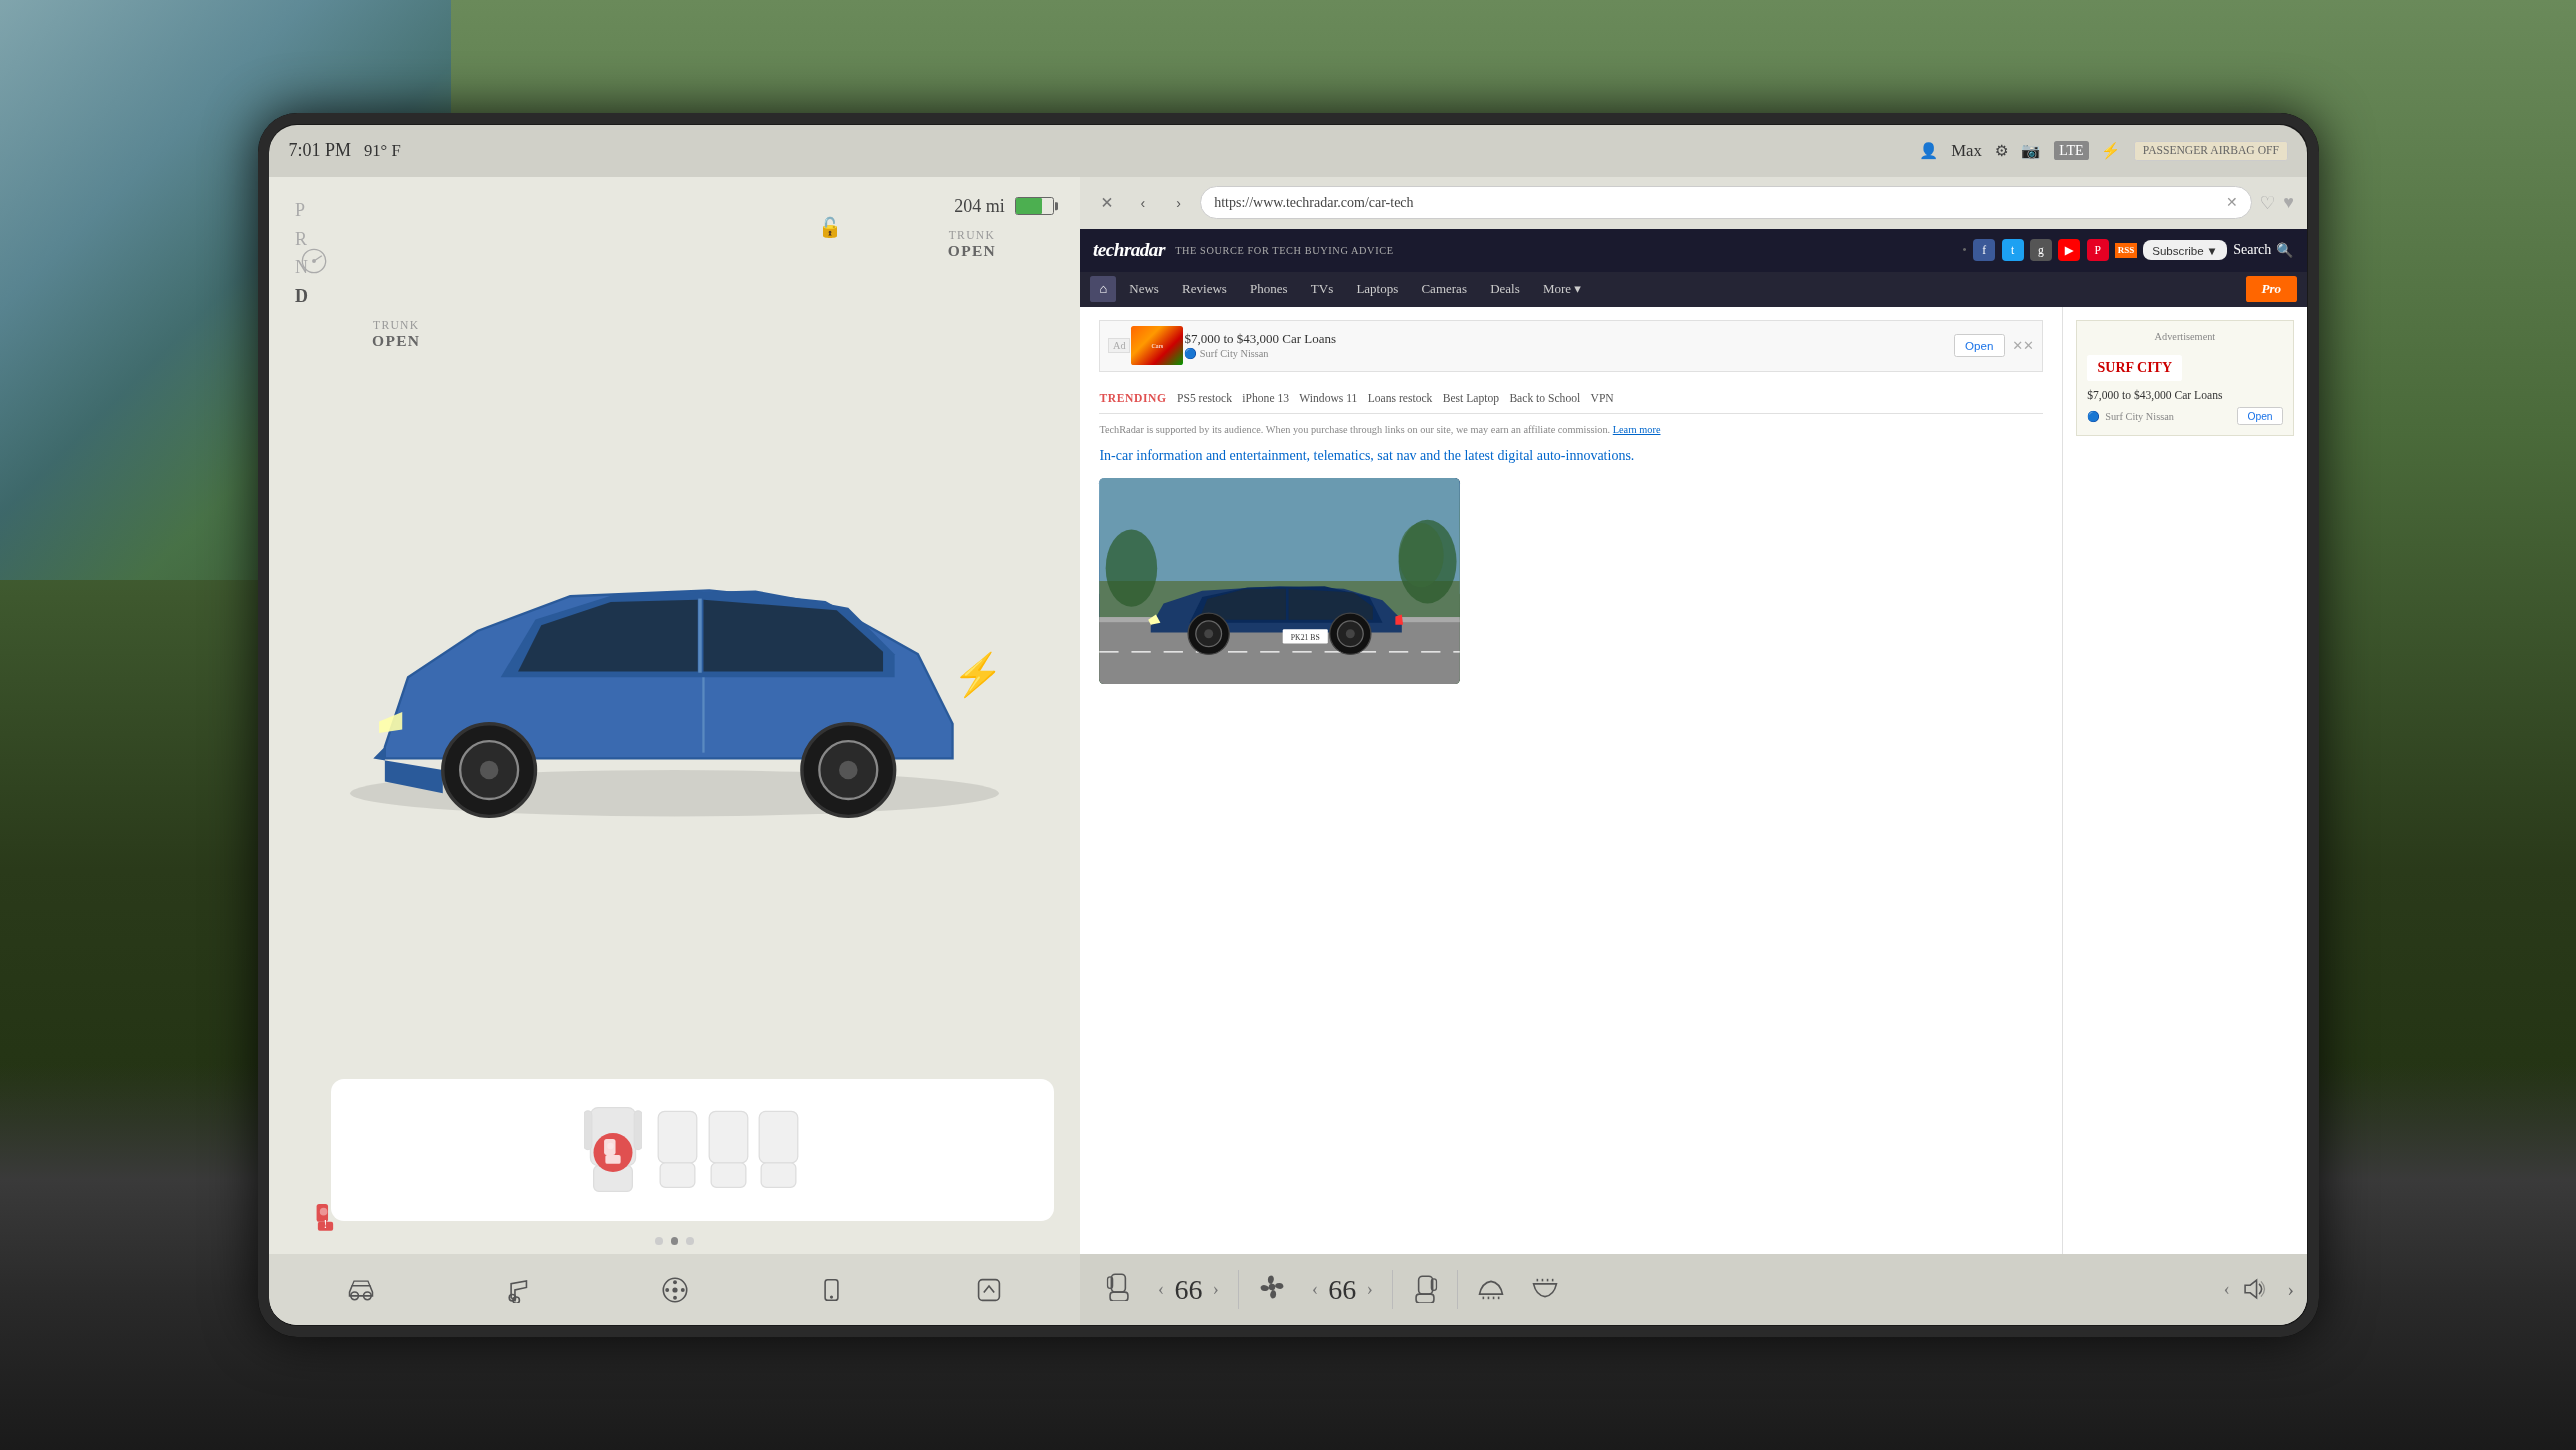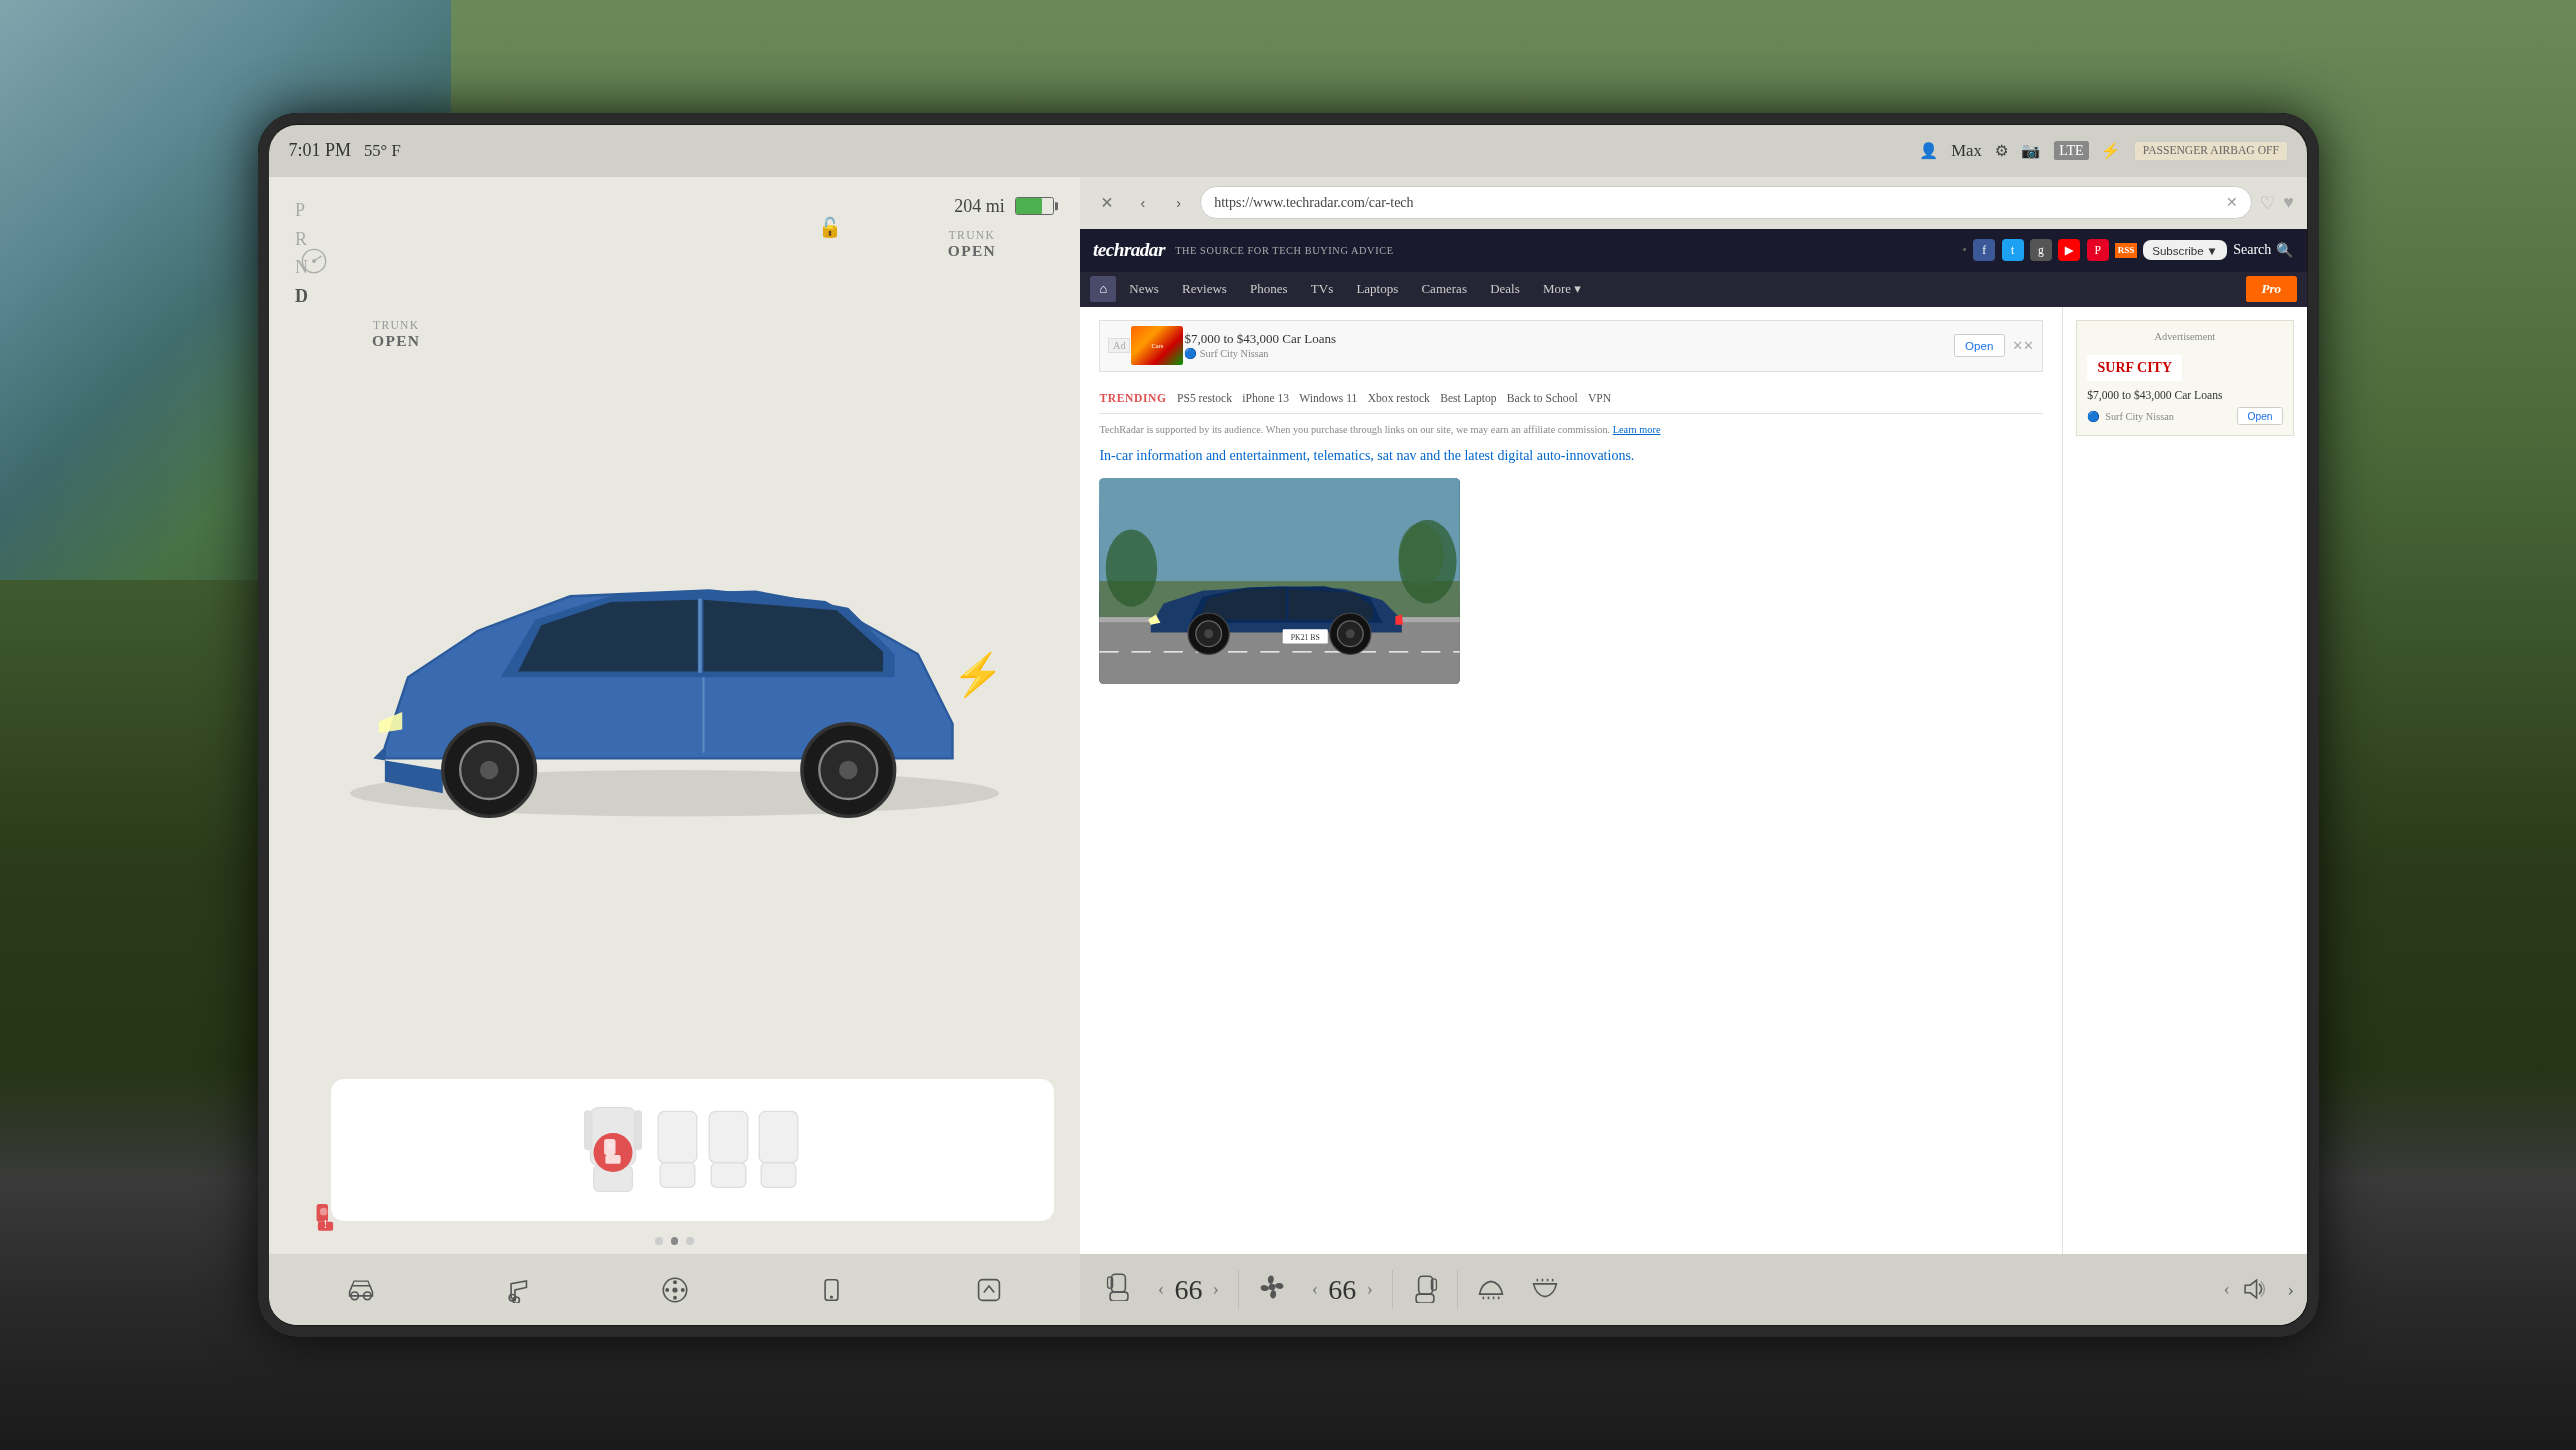--- a/index.html
+++ b/index.html
@@ -728,21 +728,21 @@
   <div class="bg-window-left"></div>
   <div class="bg-dashboard"></div>
 </div>
 
 <div class="screen-container">
   <div class="screen-bezel"></div>
   <div class="screen-inner">
 
     <div class="top-status-bar">
       <span class="status-time">7:01 PM</span>
-      <span class="status-temp">55° F</span>
+      <span class="status-temp">91° F</span>
       <div class="status-icons">
         <span class="status-icon">👤</span>
         <span class="status-name">Max</span>
         <span class="status-icon">⚙</span>
         <span class="status-icon">📷</span>
         <span class="status-lte">LTE</span>
         <span class="status-icon">⚡</span>
         <span class="airbag-warning">PASSENGER AIRBAG OFF</span>
       </div>
     </div>
@@ -979,21 +979,21 @@
               </div>
               <button class="ad-open-btn">Open</button>
               <span style="font-size:13px;color:#aaa;margin-left:6.4px;">✕✕</span>
             </div>
 
             <div class="trending-bar">
               <span class="trending-label">TRENDING</span>
               <span class="trending-item">PS5 restock</span>
               <span class="trending-item">iPhone 13</span>
               <span class="trending-item">Windows 11</span>
-              <span class="trending-item">Xbox restock</span>
+              <span class="trending-item">Loans restock</span>
               <span class="trending-item">Best Laptop</span>
               <span class="trending-item">Back to School</span>
               <span class="trending-item">VPN</span>
             </div>
 
             <div class="affiliate-notice">
               <span>TechRadar is supported by its audience. When you purchase through links on our site, we may earn an affiliate commission.</span>
               <a>Learn more</a>
             </div>
 

